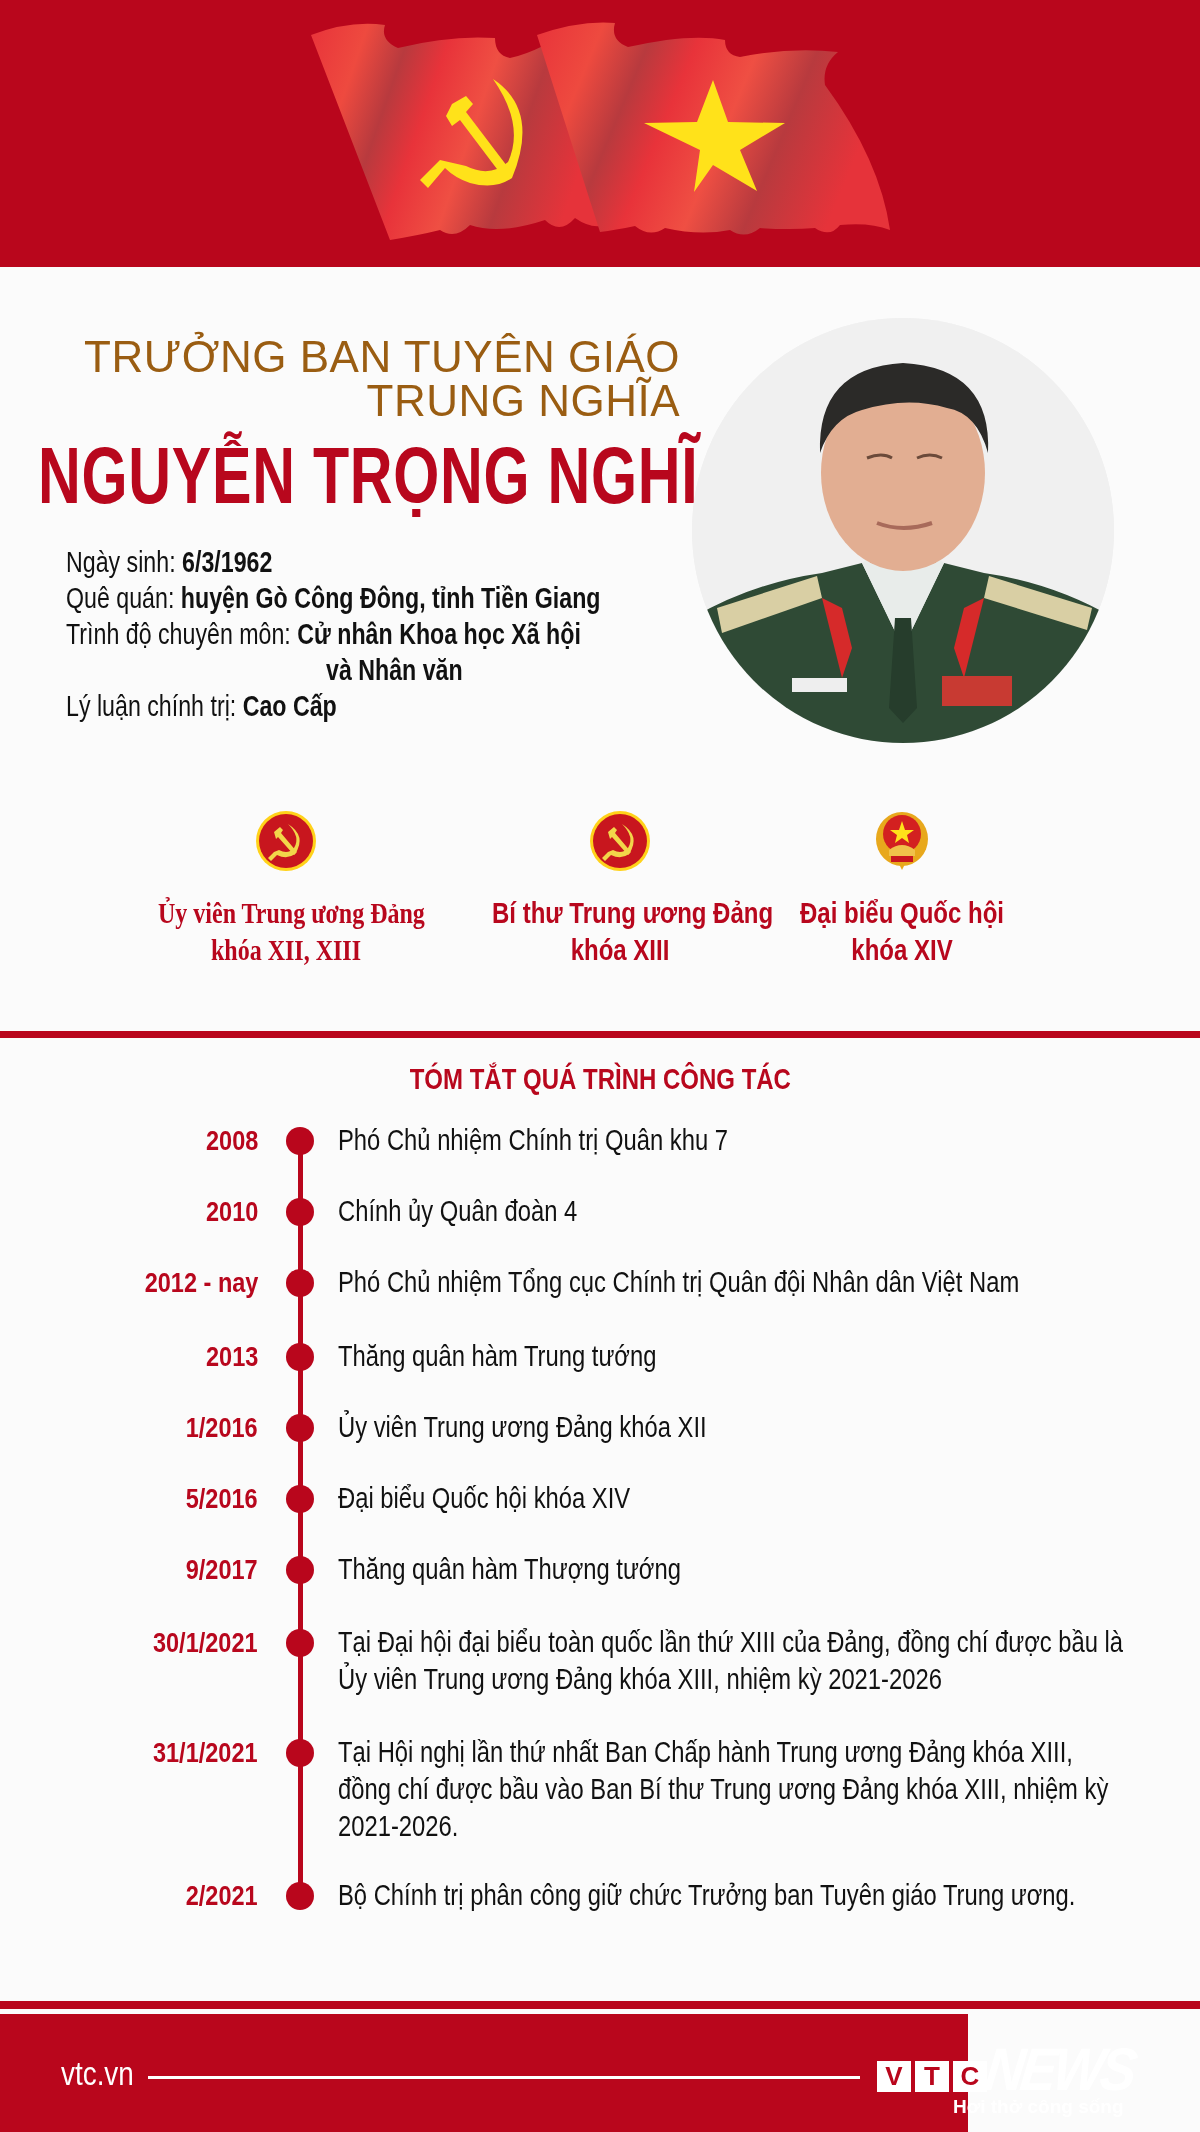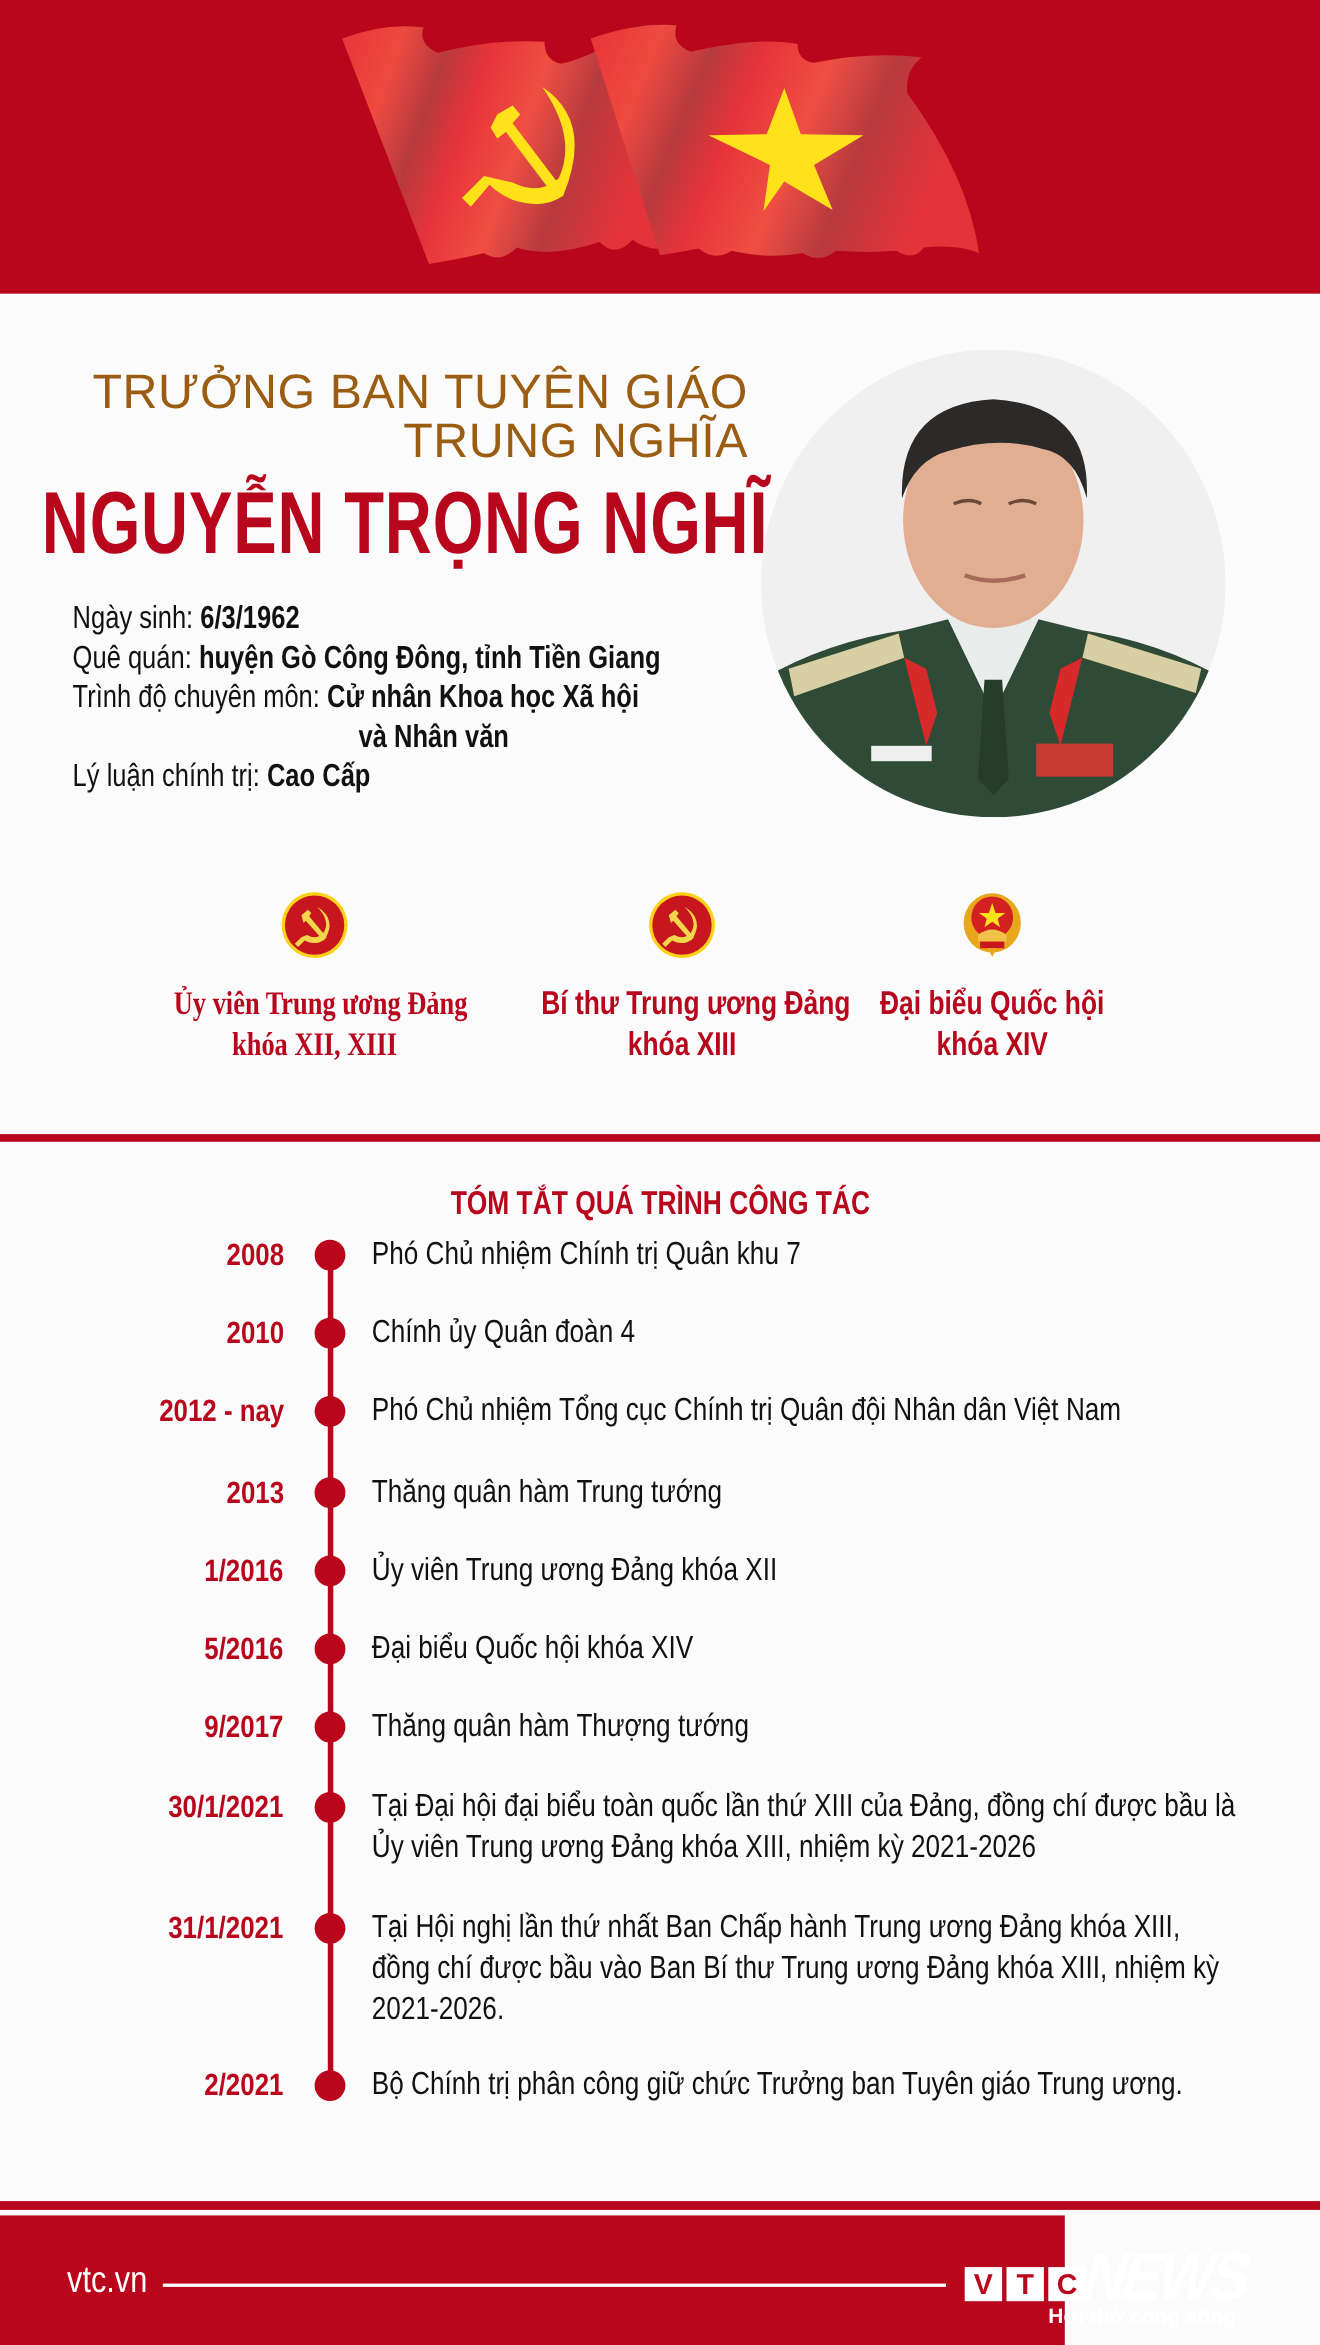--- a/index.html
+++ b/index.html
@@ -19,21 +19,21 @@
   .info b { font-weight:bold; }
 
   .portrait { position:absolute; left:692px; top:318px; width:422px; height:425px; border-radius:50%; overflow:hidden; background:#f1f1f1; }
 
   .badge-col { position:absolute; top:810px; width:320px; text-align:center; }
   .badge-icon { width:62px; height:62px; margin:0 auto; }
   .badge-label { margin-top:22px; color:#b8071d; font-weight:bold; font-size:30px; line-height:37px; white-space:nowrap; transform:scaleX(0.8); transform-origin:center top; }
 
   .divider { position:absolute; left:0; top:1031px; width:1200px; height:7px; background:#b9061c; }
 
-  .section-title { position:absolute; left:0; top:1062px; width:1200px; text-align:center; color:#b8071d; font-weight:bold; font-size:30px;margin-top:16px; }
+  .section-title { position:absolute; left:0; top:1062px; width:1200px; text-align:center; color:#b8071d; font-weight:bold; font-size:30px; }
   .section-title span { display:inline-block; transform:scaleX(0.8); }
 
   .timeline-line { position:absolute; left:298px; top:1141px; width:5px; height:755px; background:#b9061c; }
   .tl-row { position:absolute; left:0; width:1200px; }
   .tl-date { position:absolute; right:942px; color:#b8071d; font-weight:bold; font-size:28px; line-height:38px; white-space:nowrap; transform:scaleX(0.84); transform-origin:right top; }
   .tl-dot { position:absolute; left:286px; top:5px; width:28px; height:28px; border-radius:50%; background:#b9061c; }
   .tl-text { position:absolute; left:338px; font-size:29px; line-height:37px; color:#111; white-space:nowrap; transform:scaleX(0.82); transform-origin:left top; }
 
   .bottom-rule { position:absolute; left:0; top:2001px; width:1200px; height:8px; background:#b9061c; }
   .footer { position:absolute; left:0; top:2014px; width:968px; height:118px; background:#b9061c; }

